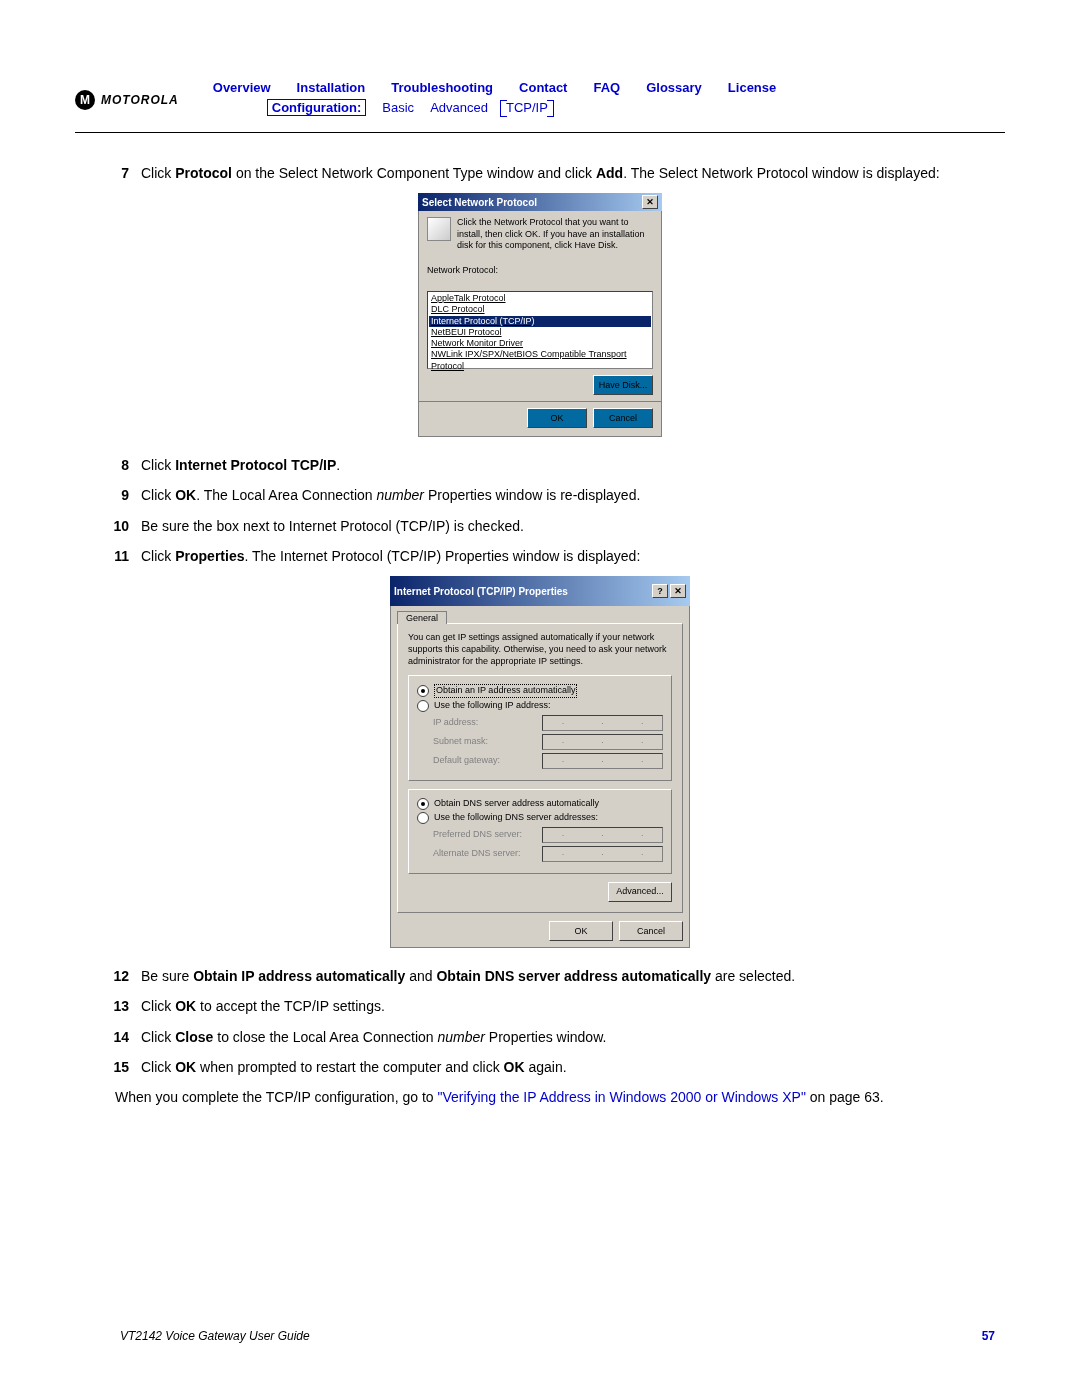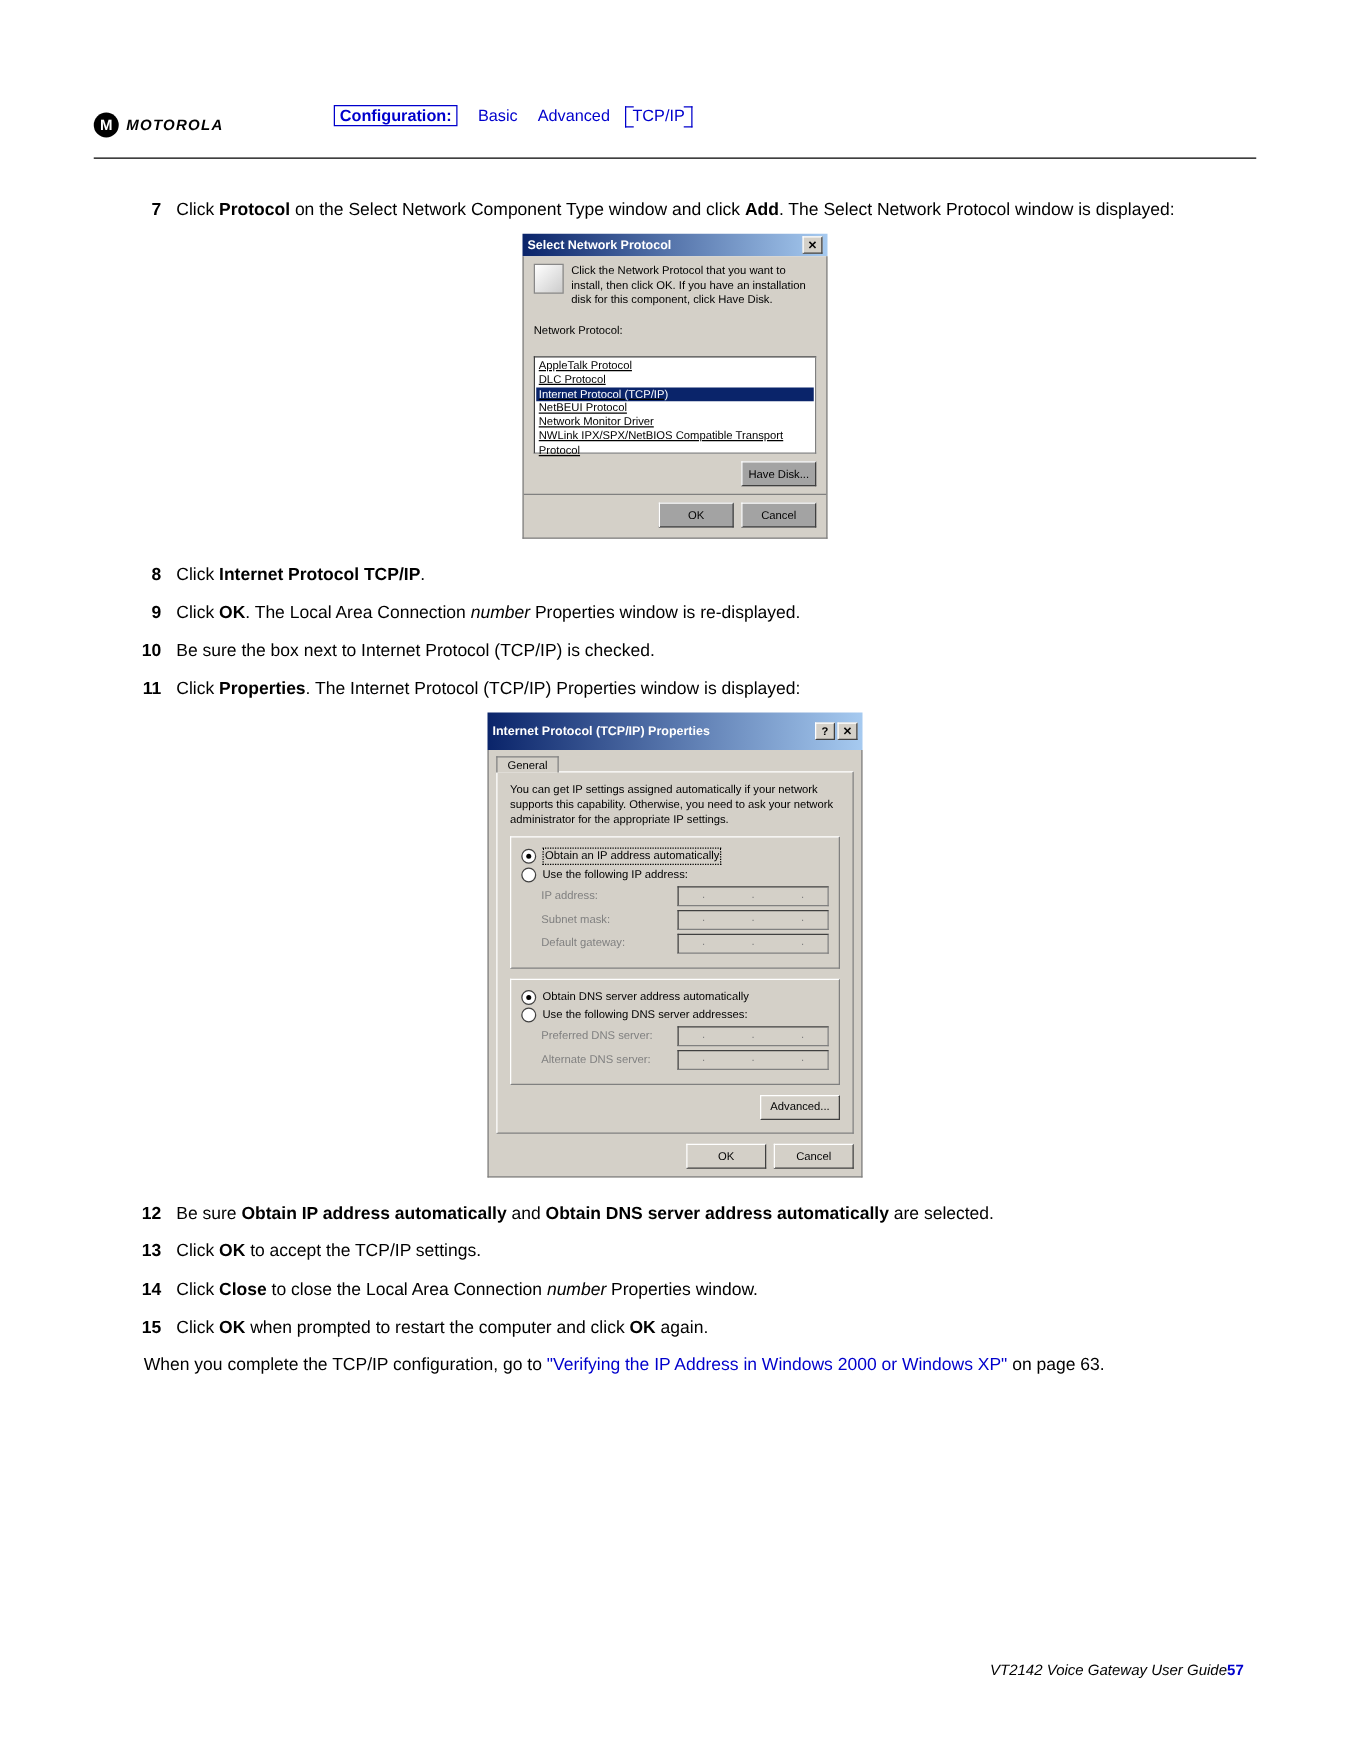--- a/index.html
+++ b/index.html
@@ -171,21 +171,21 @@
   .dlg1-list div { padding: 0 2px; line-height: 1.25; }
   .dlg1-list .sel { background: #0a246a; color: #fff; }
   .dlg1-btnrow {
     display: flex;
     justify-content: flex-end;
     gap: 6px;
     margin-top: 6px;
   }
   .dlg1 .btn {
     width: 58px; height: 18px;
-    background: #a3a3a3;
+    background: #0369a1;
     border: 1px solid #fff;
     border-right-color:#404040; border-bottom-color:#404040;
     font-size: 9px;
     display: flex; align-items: center; justify-content: center;
   }
   .dlg1 hr { border:none; border-top:1px solid #808080; margin:6px -8px; }
 
   
   .dlg2 {
     width: 300px;
@@ -275,37 +275,46 @@
   }
   .dlg2 .btnrow { display:flex; justify-content:flex-end; gap:6px; margin-top:8px; }
 
   .final-para {
     margin: 6px 0 0 40px;
     line-height:1.45;
   }
   .footer {
     position:absolute;
     bottom:54px;
-    left:132px; right:85px;
-    display:flex; justify-content:flex-end;
+    left:120px; right:85px;
+    display:flex; justify-content:space-between;
     font-size:12px;
   }
   .footer .title { font-style: italic; }
   .footer .pg { color:#0000cc; font-weight:bold; }
 </style>
 </head>
 <body>
 
 <div class="page">
   <div class="header-row">
     <div class="logo-wrap">
       <div class="logo-m">M</div>
       <div class="logo-word">MOTOROLA</div>
     </div>
     <div class="nav-col">
+      <div class="nav-line">
+        <span class="nav-link">Overview</span>
+        <span class="nav-link">Installation</span>
+        <span class="nav-link">Troubleshooting</span>
+        <span class="nav-link">Contact</span>
+        <span class="nav-link">FAQ</span>
+        <span class="nav-link">Glossary</span>
+        <span class="nav-link">License</span>
+      </div>
       <div class="subnav-line">
         <span class="subnav-box">Configuration:</span>
         <span class="subnav-item">Basic</span>
         <span class="subnav-item">Advanced</span>
         <span class="subnav-tcpip">TCP/IP</span>
       </div>
     </div>
   </div>
 
   <hr class="top-rule">

